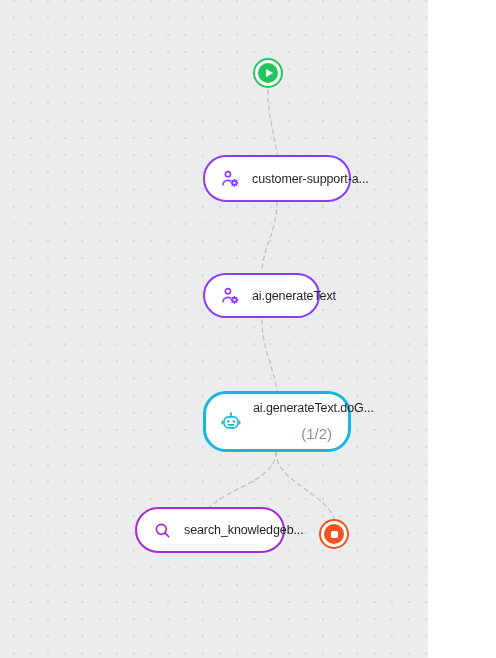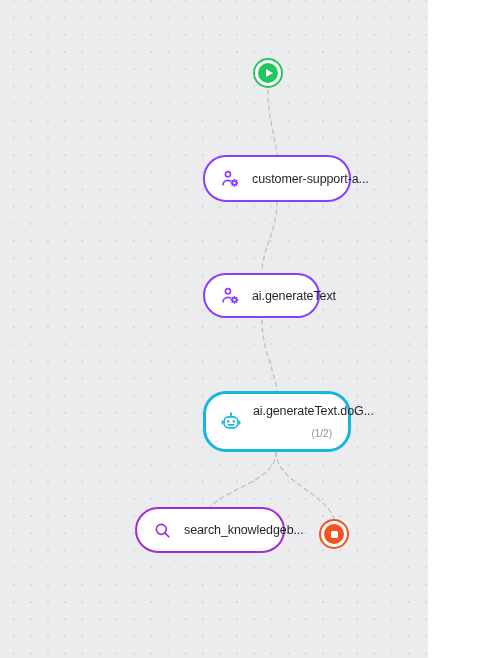--- a/index.html
+++ b/index.html
@@ -98,21 +98,21 @@
     justify-content: center;
     min-width: 0;
   }
   .node-title {
     font-size: 12.5px;
     color: #1e2227;
     white-space: nowrap;
     letter-spacing: -0.1px;
   }
   .node-sub {
-    font-size: 10px;
+    font-size: 15px;
     color: #8a9099;
     margin-top: 10px;
     white-space: nowrap;
   }
 </style>
 </head>
 <body>
 
 <div id="canvas">
 

